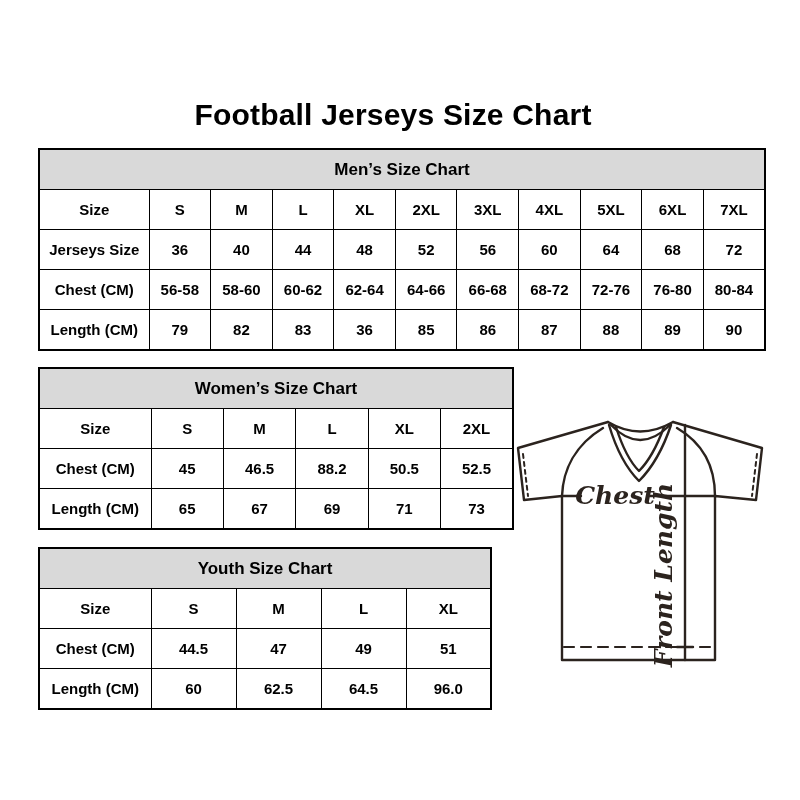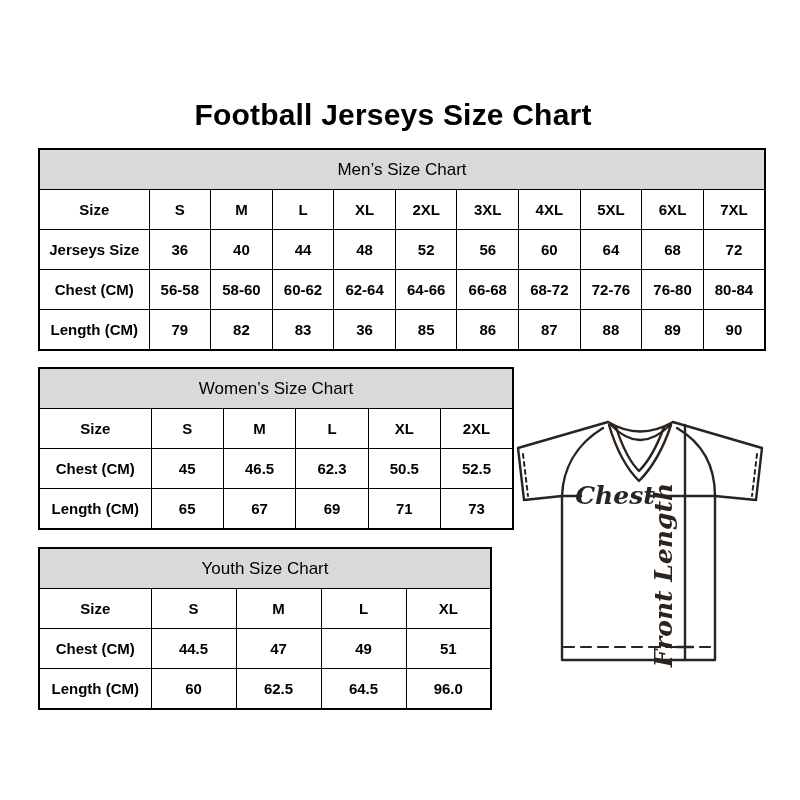--- a/index.html
+++ b/index.html
@@ -9,21 +9,21 @@
   }
   .page-title{
     position:absolute;top:98px;left:0;width:786px;text-align:center;
     font-size:30px;font-weight:bold;letter-spacing:0.2px;
   }
   table.size-table{
     position:absolute;border-collapse:collapse;table-layout:fixed;
     border:2px solid #000;background:#fff;
   }
   table.size-table th{
-    background:#d9d9d9;border:1px solid #000;font-size:17px;font-weight:normal;
+    background:#d9d9d9;border:1px solid #000;font-size:17px;font-weight:bold;
     height:39px;text-align:center;vertical-align:middle;padding:0;
   }
   table.size-table td{
     border:1px solid #000;font-size:15px;font-weight:bold;
     height:39px;text-align:center;vertical-align:middle;padding:0;
   }
   #men-table{left:38px;top:148px;width:728px;}
   #women-table{left:38px;top:367px;width:476px;}
   #youth-table{left:38px;top:547px;width:454px;}
   #jersey-diagram{position:absolute;left:505px;top:400px;width:270px;height:280px;}
@@ -131,21 +131,21 @@
       <td>S</td>
       <td>M</td>
       <td>L</td>
       <td>XL</td>
       <td>2XL</td>
     </tr>
     <tr>
       <td>Chest (CM)</td>
       <td>45</td>
       <td>46.5</td>
-      <td>62.3</td>
+      <td>88.2</td>
       <td>50.5</td>
       <td>52.5</td>
     </tr>
     <tr>
       <td>Length (CM)</td>
       <td>65</td>
       <td>67</td>
       <td>69</td>
       <td>71</td>
       <td>73</td>

